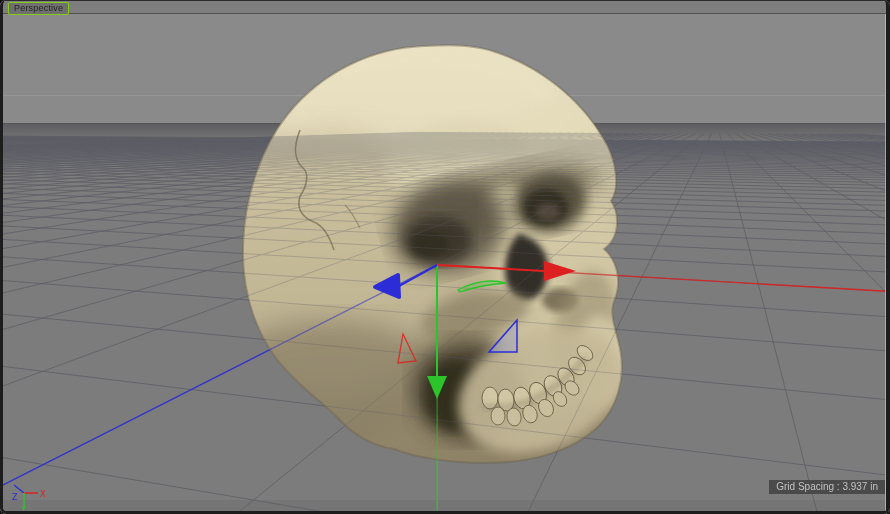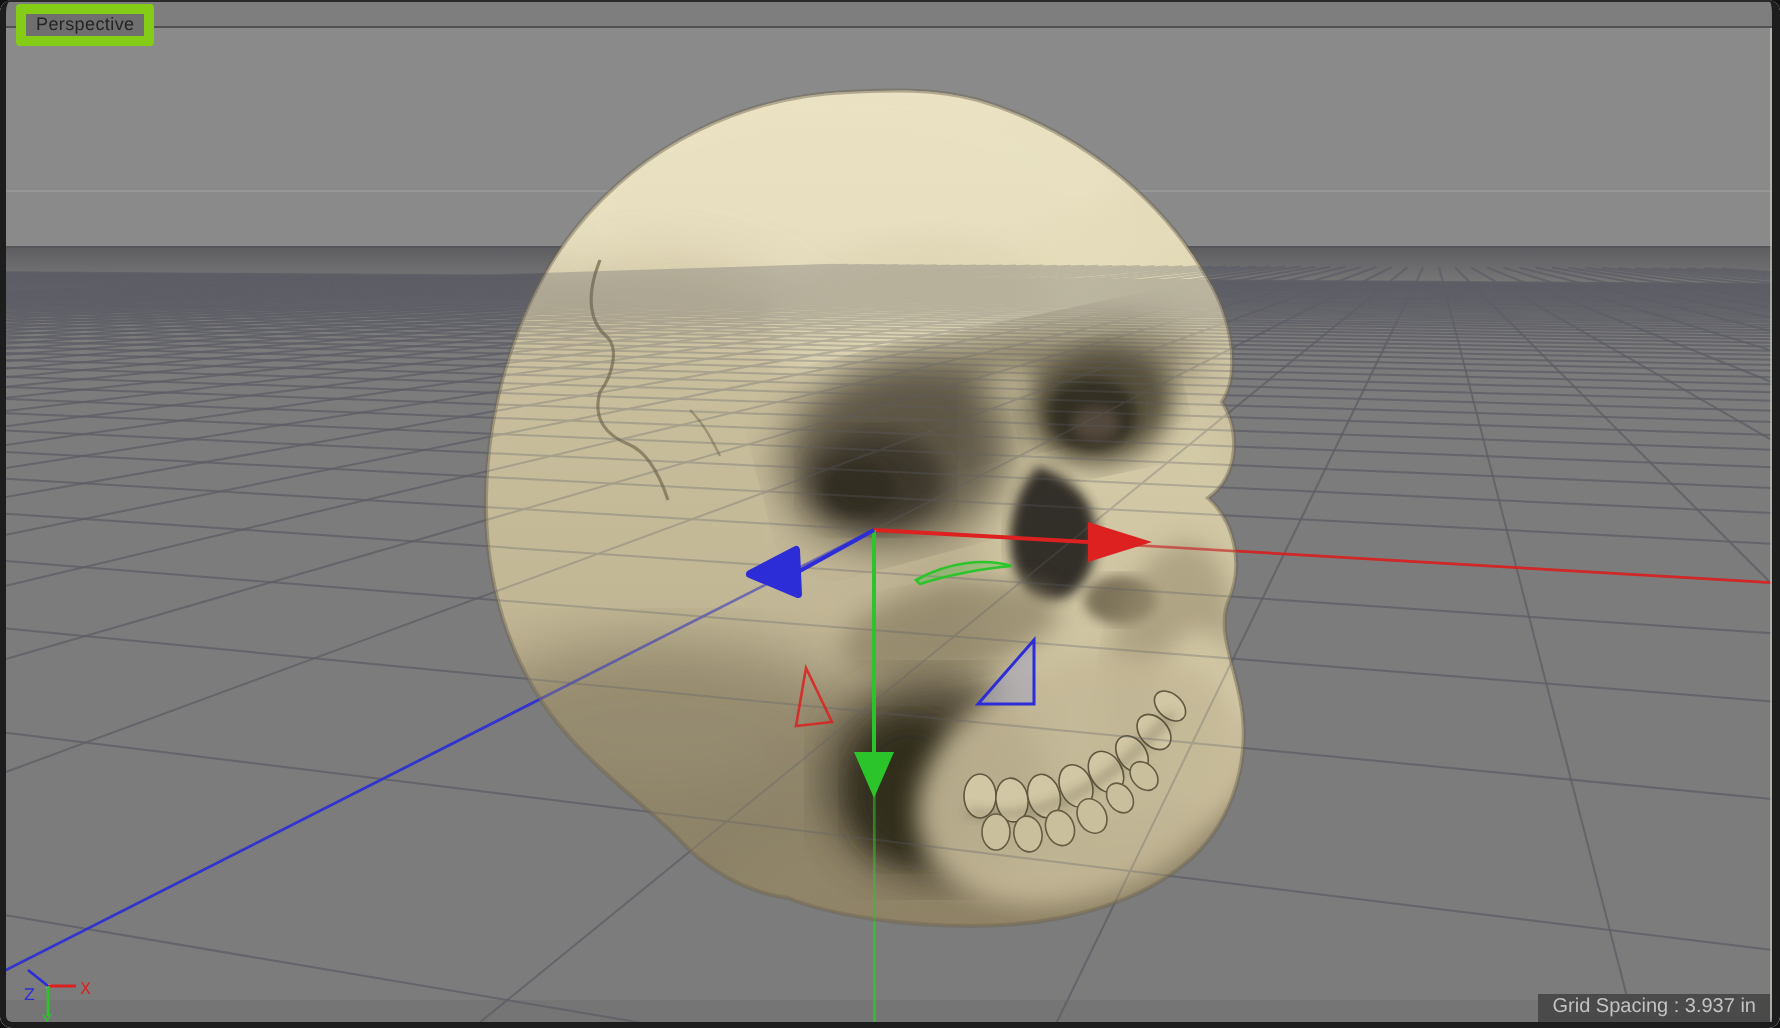--- a/index.html
+++ b/index.html
@@ -4,27 +4,27 @@
 <style>
   html,body{margin:0;padding:0;background:#111;}
   #stage{position:relative;width:890px;height:514px;overflow:hidden;border-radius:6px;
          background:var(--sky,#8a8a8a);font-family:"Liberation Sans",sans-serif;}
   #scene{position:absolute;left:0;top:0;z-index:1;}
   #topbar{position:absolute;left:0;top:0;right:0;height:14px;z-index:3;
           background:var(--topbar,#7e7e7e);border-top:1px solid #2a2a2a;
           border-bottom:1px solid #515151;box-sizing:border-box;}
   #vp-label{position:absolute;left:8px;top:1px;height:11px;line-height:11px;
           background:var(--chip-bg,#6f6f6f);color:var(--chip-text,#222);
-          border:5px solid #84cc16;border-radius:2px;padding:0 5px;font-size:9px;
+          border:1px solid #84cc16;border-radius:2px;padding:0 5px;font-size:9px;
           letter-spacing:.2px;cursor:default;}
   #frame-edges{position:absolute;inset:0;z-index:4;pointer-events:none;border-radius:6px;
           border-left:3px solid #1d1d1d;border-right:4px solid #1d1d1d;border-bottom:3px solid #1d1d1d;}
   #right-light{position:absolute;right:4px;top:14px;bottom:3px;width:1px;z-index:4;
           background:rgba(198,206,190,.65);pointer-events:none;}
-  #grid-badge{position:absolute;right:5px;bottom:3px;z-index:5;
+  #grid-badge{position:absolute;right:5px;bottom:20px;z-index:5;
           background:var(--badge-bg,#4a4a4a);color:var(--badge-text,#c2c2c2);
           font-size:10px;padding:1px 7px 2px;white-space:nowrap;}
   text.axl{font-size:8px;font-family:"DejaVu Sans",sans-serif;}
 </style>
 </head>
 <body>
 
 <div id="stage">
 
   <svg id="scene" width="890" height="514" viewBox="0 0 890 514">

